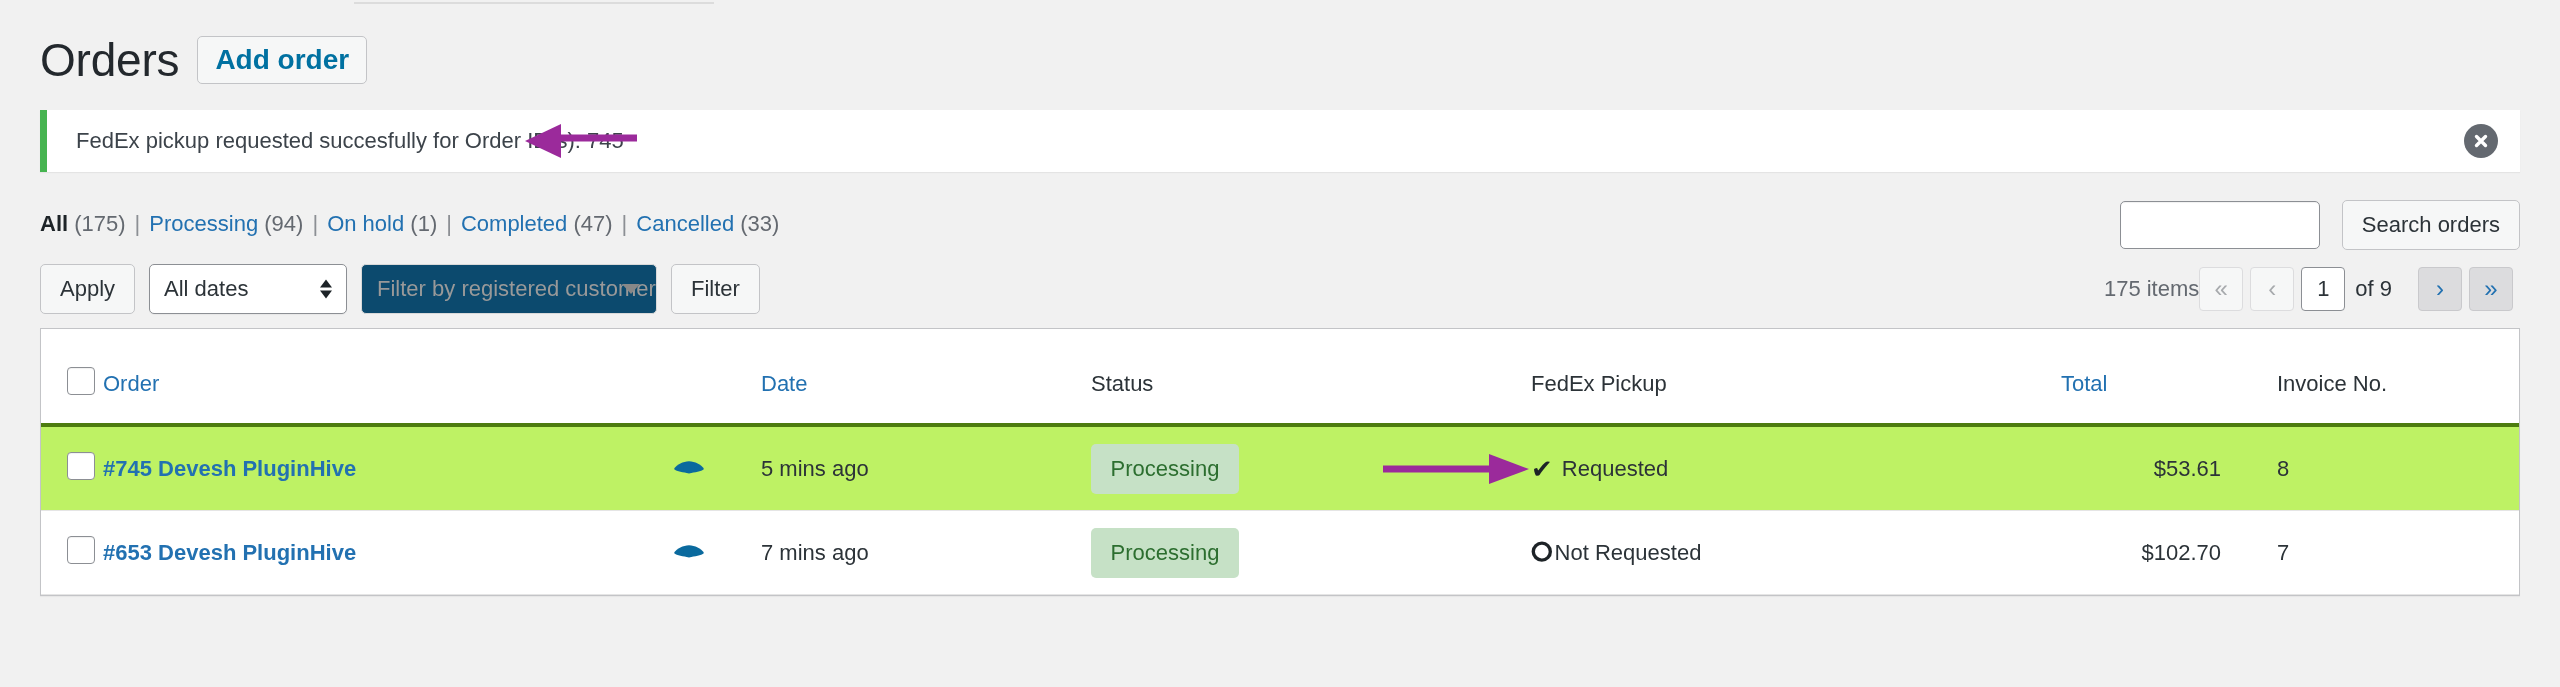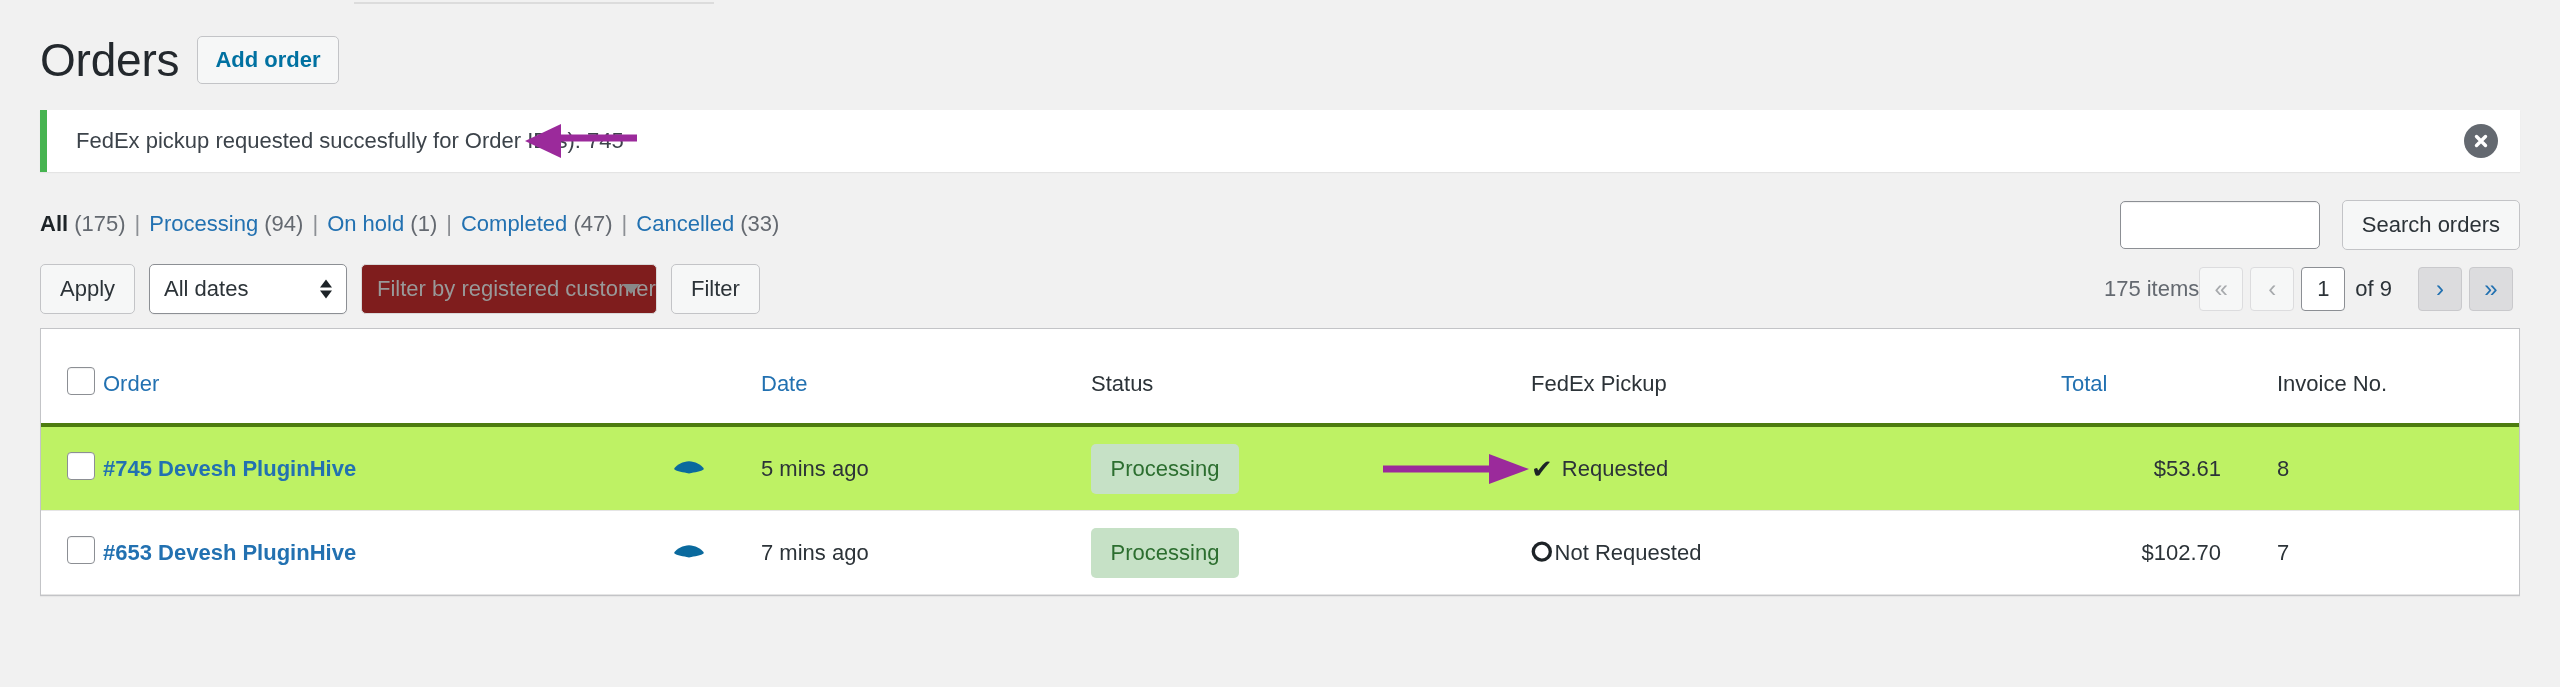--- a/index.html
+++ b/index.html
@@ -29,21 +29,21 @@
     display: flex; align-items: center; gap: 18px;
     padding: 36px 0 0 40px;
   }
   .page-title {
     font-size: 46px; font-weight: 400; color: #23282d; line-height: 1;
     letter-spacing: -0.2px;
   }
   .add-order-btn {
     display: inline-flex; align-items: center; justify-content: center;
     height: 48px; padding: 0 17px;
-    font-size: 22px; font-weight: 600; color: #0071a1;
+    font-size: 28px; font-weight: 600; color: #0071a1;
     background: #f6f7f7; border: 1.6px solid #c3c4c7; border-radius: 5px;
     cursor: pointer; white-space: nowrap;
   }
 
   
   .notice {
     position: relative;
     margin: 26px 40px 0 40px;
     background: #fff;
     border-left: 7px solid #46b450;
@@ -131,21 +131,21 @@
   .plain-btn {
     height: 50px; padding: 0 19px;
     font-size: 22px; color: #2c3338;
     background: #f6f7f7; border: 1.6px solid #c3c4c7; border-radius: 5px;
     cursor: pointer; white-space: nowrap;
     font-family: "Liberation Sans", sans-serif;
   }
 
   .select2 {
     position: relative; width: 296px; height: 50px;
-    border: 1.6px solid #d9d9d9; border-radius: 5px; background: #7f1d1d;
+    border: 1.6px solid #d9d9d9; border-radius: 5px; background: #0c4a6e;
     display: flex; align-items: center; cursor: pointer;
   }
   .select2 .ph { font-size: 22px; color: #999; padding-left: 15px; white-space: nowrap; }
   .select2 .caret {
     position: absolute; right: 16px; top: 50%; transform: translateY(-50%);
     width: 0; height: 0;
     border-left: 9px solid transparent; border-right: 9px solid transparent;
     border-top: 10px solid #888;
   }
 

